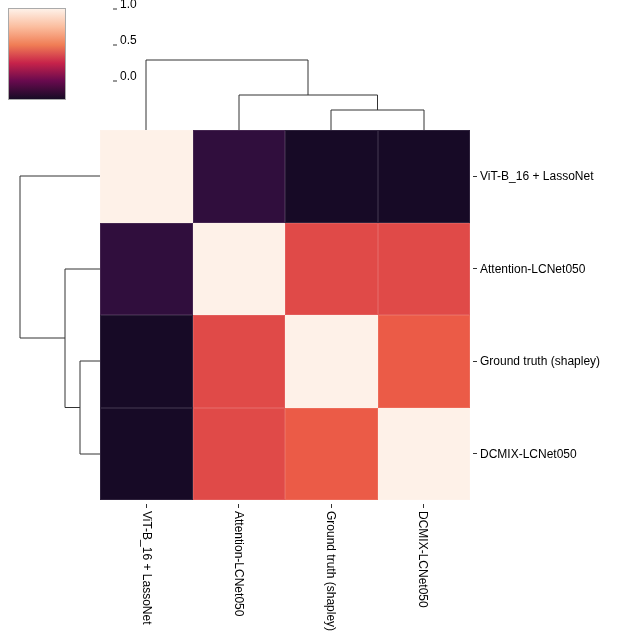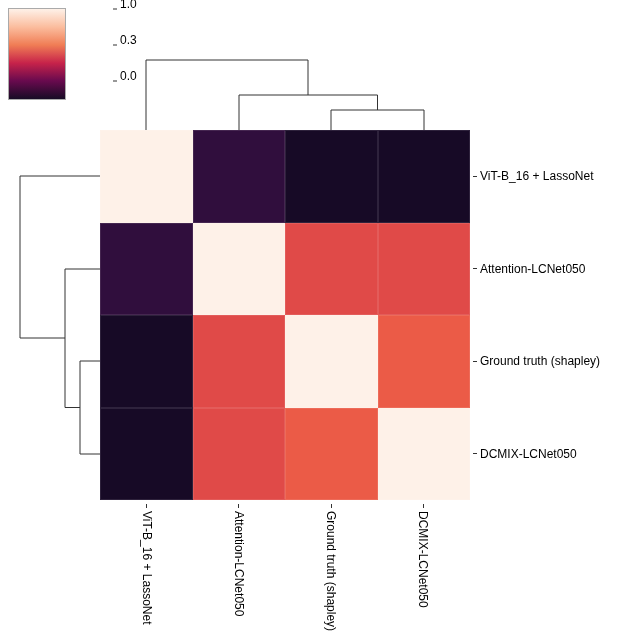--- a/index.html
+++ b/index.html
@@ -143,21 +143,21 @@
 </head>
 <body>
 
 <div class="cbar-wrap">
   <div class="cbar"></div>
   <div class="cbar-ticks">
     <div class="cbar-tick" style="top:0%">
         <span>1.0</span>
       </div>
     <div class="cbar-tick" style="top:40%">
-        <span>0.3</span>
+        <span>0.5</span>
       </div>
     <div class="cbar-tick" style="top:80%">
         <span>0.0</span>
       </div>
   </div>
 </div>
 
 <svg class="den" style="left:100px; top:55px; width:370px; height:75px;" viewBox="0 0 370 75">
 
   <line x1="231" y1="75" x2="231" y2="55"></line>

